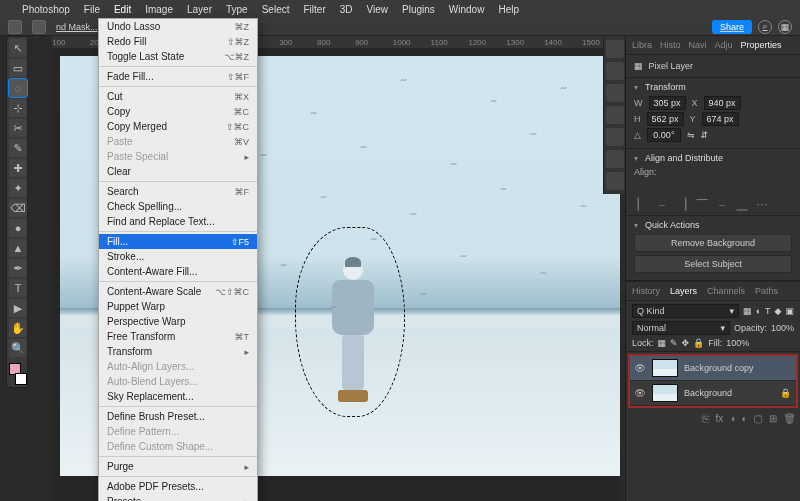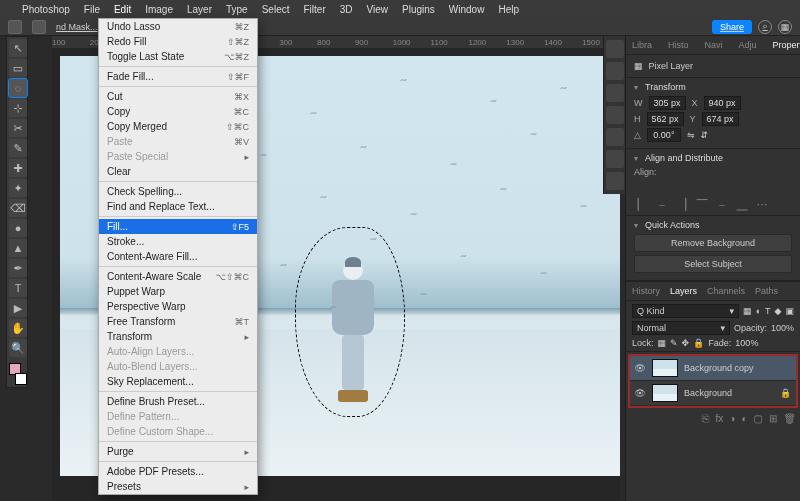--- a/index.html
+++ b/index.html
@@ -38,21 +38,21 @@
   .dd-item { padding:2px 8px; display:flex; justify-content:space-between; align-items:center; white-space:nowrap; }
   .dd-item.disabled { color:#9a9a9a; }
   .dd-item.hi { background:#1a6fe6; color:#fff; }
   .dd-sep { height:1px; background:#ccc; margin:2px 0; }
   .dd-sc { font-size:9px; color:#666; }
   .dd-item.hi .dd-sc { color:#fff; }
   
   .rightcol { position:absolute; right:0; top:36px; bottom:0; width:175px; background:#323232; border-left:1px solid #1d1d1d; display:flex; flex-direction:column; font-size:9px; }
   .rdock { position:absolute; right:175px; top:36px; width:22px; display:flex; flex-direction:column; gap:4px; padding:4px 2px; background:#333; border-left:1px solid #222; }
   .rdock .d { width:18px; height:18px; background:#444; border-radius:2px; }
-  .tabrow { display:flex; gap:16px; padding:4px 6px; color:#888; border-bottom:1px solid #222; }
+  .tabrow { display:flex; gap:8px; padding:4px 6px; color:#888; border-bottom:1px solid #222; }
   .tabrow .act { color:#eee; }
   .sect { padding:4px 8px; border-bottom:1px solid #222; }
   .sect-title { display:flex; align-items:center; gap:4px; color:#ddd; margin-bottom:4px; }
   .caret::before { content:"▾"; font-size:8px; color:#888; margin-right:3px; }
   .row { display:flex; align-items:center; gap:6px; margin:2px 0; }
   .row label { color:#aaa; }
   .row .val { background:#262626; padding:1px 4px; border:1px solid #1a1a1a; min-width:34px; text-align:center; color:#ddd; }
   .iconbtns { display:flex; gap:4px; flex-wrap:wrap; color:#888; font-size:11px; }
   .iconbtns span { width:16px; text-align:center; }
   .qa-btn { background:#3f3f3f; border:1px solid #2a2a2a; color:#ccc; padding:3px 0; text-align:center; margin:3px 0; border-radius:2px; }
@@ -223,20 +223,24 @@
     <div class="dd-item disabled" data-interactable="false">
       <span>Paste Special</span>
       <span class="dd-sc">▸</span>
     </div>
     <div class="dd-item" data-interactable="true">
       <span>Clear</span>
       <span class="dd-sc"></span>
     </div>
     <div class="dd-sep" data-interactable="false"></div>
     <div class="dd-item" data-interactable="true">
+      <span>Search</span>
+      <span class="dd-sc">⌘F</span>
+    </div>
+    <div class="dd-item" data-interactable="true">
       <span>Check Spelling...</span>
       <span class="dd-sc"></span>
     </div>
     <div class="dd-item" data-interactable="true">
       <span>Find and Replace Text...</span>
       <span class="dd-sc"></span>
     </div>
     <div class="dd-sep" data-interactable="false"></div>
     <div class="dd-item hi" data-interactable="true">
       <span>Fill...</span>
@@ -401,21 +405,21 @@
         </span>
       <label data-interactable="false">Opacity:</label>
       <span class="val" data-interactable="true">100%</span>
     </div>
     <div class="r1">
       <label data-interactable="false">Lock:</label>
       <span data-interactable="true">▦</span>
       <span data-interactable="true">✎</span>
       <span data-interactable="true">✥</span>
       <span data-interactable="true">🔒</span>
-      <label data-interactable="false">Fade:</label>
+      <label data-interactable="false">Fill:</label>
       <span class="val" data-interactable="true">100%</span>
     </div>
   </div>
   <div class="layer-list" data-interactable="false" id="layerlist">
       <div class="layer-item sel-layer" data-interactable="true">
         <span class="eye" data-interactable="true">👁</span>
         <span class="thumb" data-interactable="true"></span>
         <span data-interactable="true">Background copy</span>
       </div>
       <div class="layer-item" data-interactable="true">

